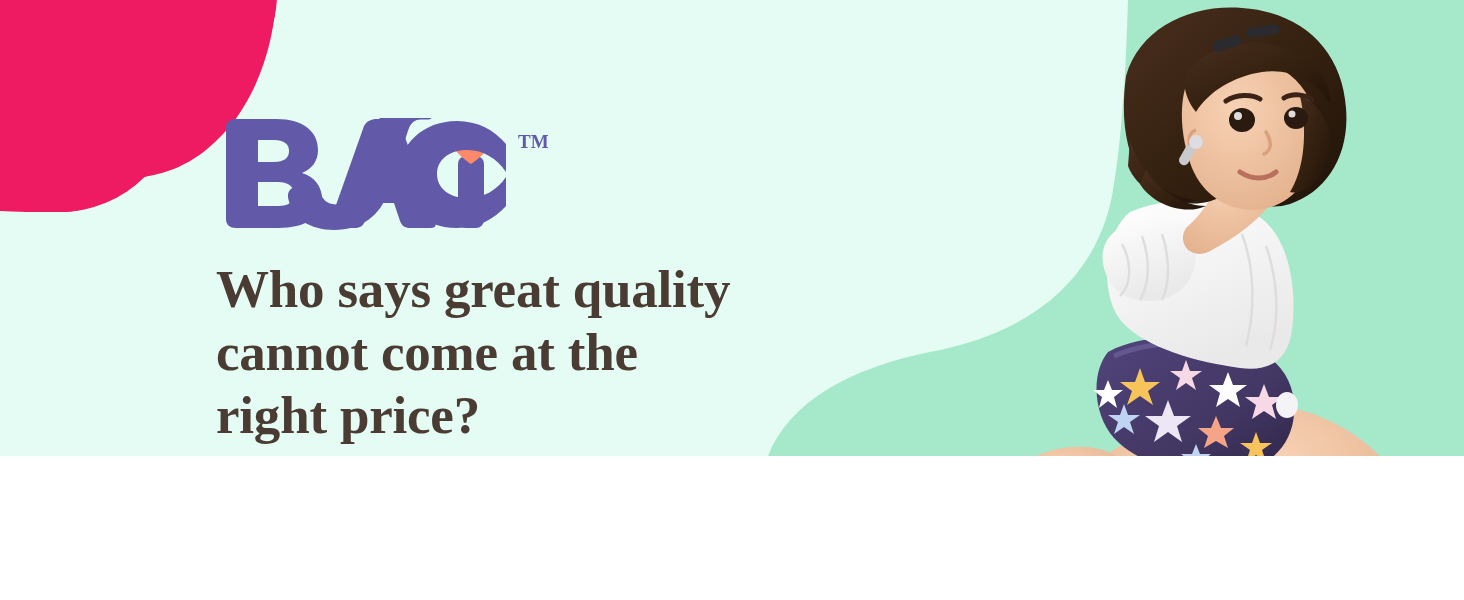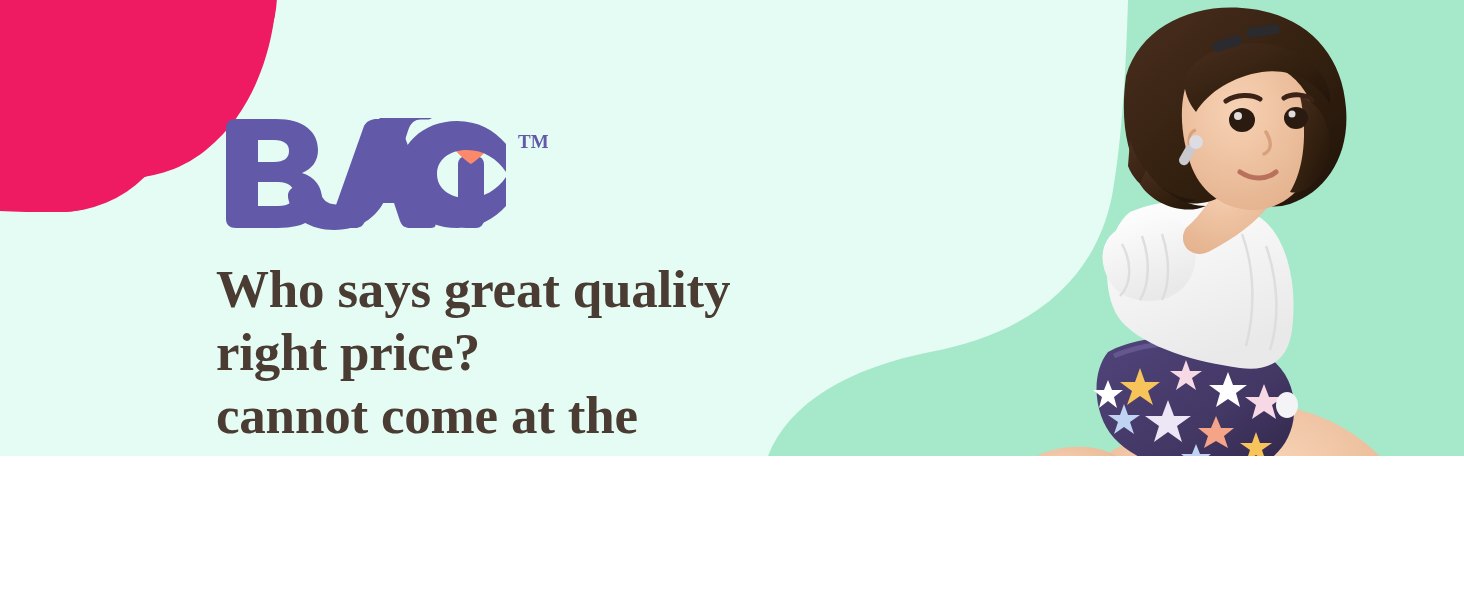--- a/index.html
+++ b/index.html
@@ -173,22 +173,22 @@
                  C261 42, 273 32, 291 32
                  C308 32, 321 41, 330 54 Z" transform="translate(-42,0)"></path>
       </g>
 
       <text x="300" y="30" font-family="Liberation Serif, serif" font-size="19" font-weight="700" fill="#6259A8">TM</text>
     </svg>
   </div>
 
   <h1 class="headline">
     <span class="ln">Who says great quality</span>
+    <span class="ln">cannot come at the</span>
     <span class="ln">right price?</span>
-    <span class="ln">cannot come at the</span>
   </h1>
 
   <div class="photo">
     <svg width="474" height="600" viewBox="0 0 474 600" xmlns="http://www.w3.org/2000/svg">
       <defs>
         <radialGradient id="skinG" cx="40%" cy="35%" r="75%">
           <stop offset="0%" stop-color="#F7D2B4"></stop>
           <stop offset="100%" stop-color="#E3B08C"></stop>
         </radialGradient>
         <linearGradient id="hairG" x1="0" y1="0" x2="1" y2="1">

